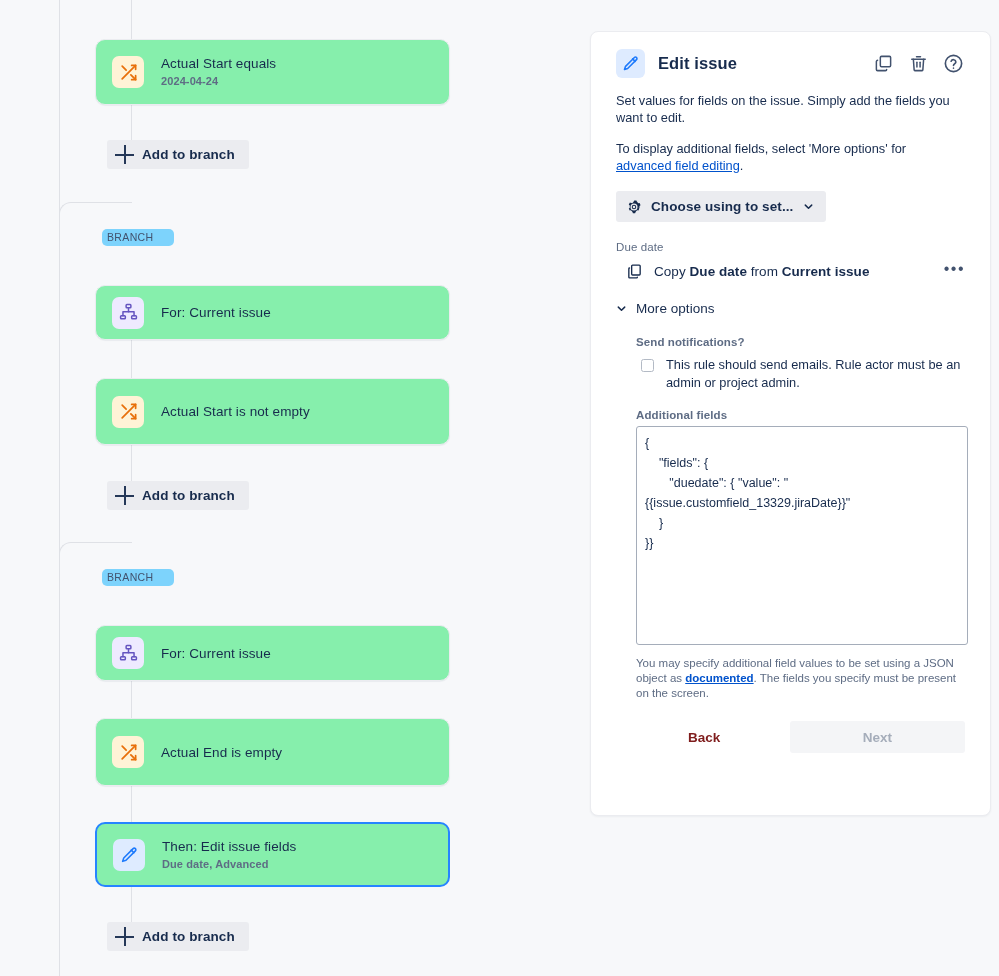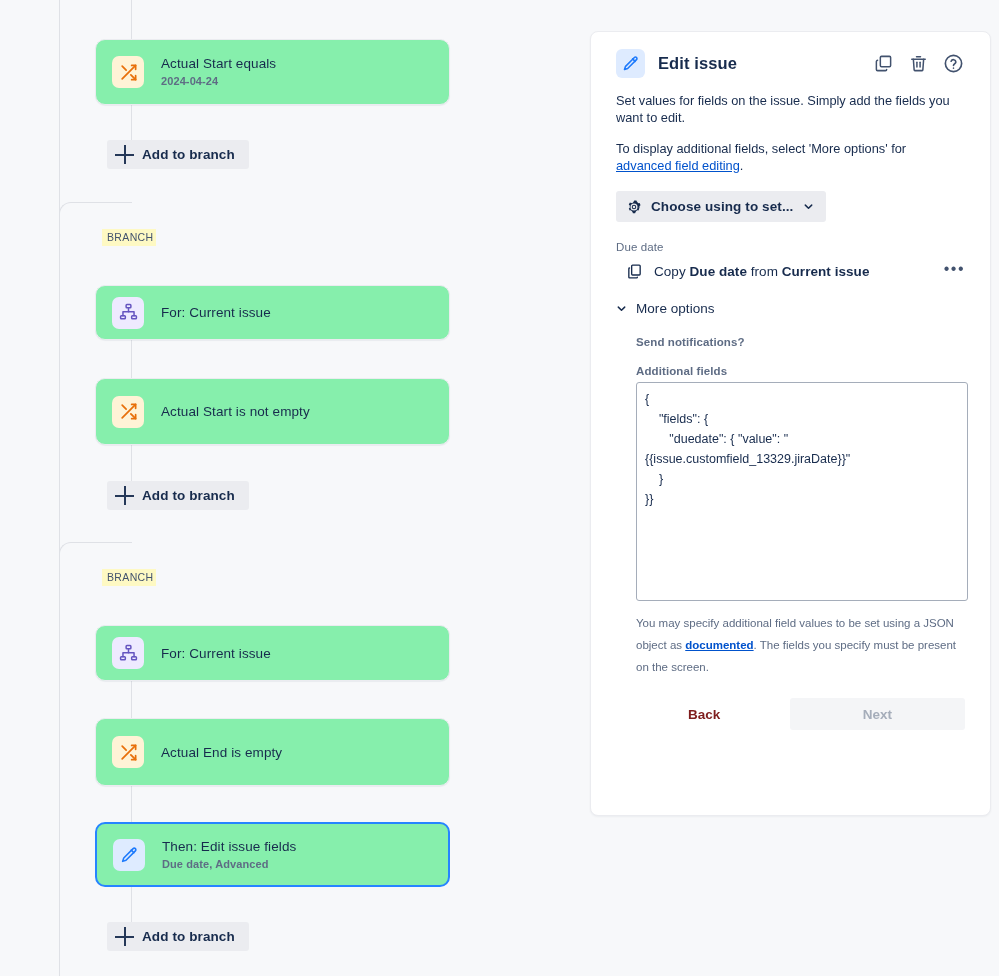--- a/index.html
+++ b/index.html
@@ -55,26 +55,26 @@
   .ico-cond { background: #fff3d6; }
   .ico-branch { background: #eeeaff; }
   .ico-edit { background: #deebff; }
   .card-txt { display: flex; flex-direction: column; justify-content: center; min-width: 0; }
   .card-title { font-size: 13.5px; color: #172b4d; line-height: 17px; letter-spacing: .1px; }
   .card-sub { font-size: 11px; color: #5e6c84; font-weight: bold; line-height: 15px; margin-top: 2px; letter-spacing: .1px; }
 
   .branch-pill {
     position: absolute;
     left: 102px;
-    background: #fef9c3;
+    background: #7dd3fc;
     color: #42526e;
     font-size: 10.5px;
     letter-spacing: .35px;
-    padding: 2px 3px 2px 5px;
-    border-radius: 0;
+    padding: 2px 21px 2px 5px;
+    border-radius: 5px;
     line-height: 13px;
     z-index: 3;
   }
 
   .add-btn {
     position: absolute;
     left: 107px;
     height: 29px;
     background: #ebecf0;
     border: none;
@@ -171,21 +171,21 @@
     font-size: 12.5px;
     line-height: 20px;
     color: #172b4d;
     padding: 6px 8px 6px 8px;
     resize: none;
     outline: none;
     overflow: hidden;
     white-space: pre-wrap;
   }
 
-  .help-txt { font-size: 11.5px; line-height: 22px; color: #5e6c84; margin-top: 7px; width: 332px; }
+  .help-txt { font-size: 11.5px; line-height: 15px; color: #5e6c84; margin-top: 7px; width: 332px; }
   .help-txt a { color: #0052cc; text-decoration: underline; font-weight: bold; }
 
   .btn-row { display: flex; align-items: center; margin-top: 20px; }
   .back-btn {
     background: none; border: none; font-family: inherit;
     font-size: 13.5px; font-weight: bold; color: #7f1d1d;
     cursor: pointer; padding: 6px 10px; margin-left: 42px;
   }
   .next-btn {
     margin-left: auto;
@@ -397,20 +397,24 @@
           <path d="M5 9l7 7 7-7"></path>
         </svg>
       </span>
       <span class="mlbl">More options</span>
     </div>
 
     <div class="indent">
 
       <span class="f-label" id="send-notif-label">Send notifications?</span>
 
+      <div class="chk-row">
+        <span class="chk-box"></span>
+        <span class="chk-txt">This rule should send emails. Rule actor must be an admin or project admin.</span>
+      </div>
 
       <span class="f-label" id="additional-fields-label">Additional fields</span>
 
       <div class="ta-wrap">
         <textarea class="json-area" spellcheck="true" style="">{
     "fields": {
        "duedate": { "value": "
 {{issue.customfield_13329.jiraDate}}"
     }
 }}</textarea>

